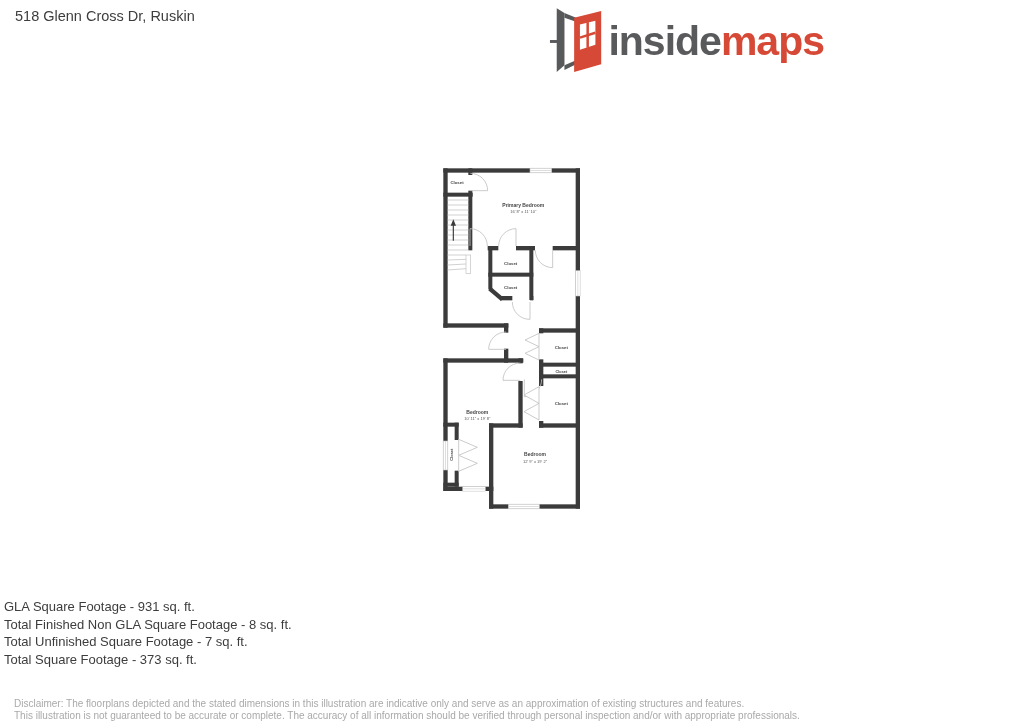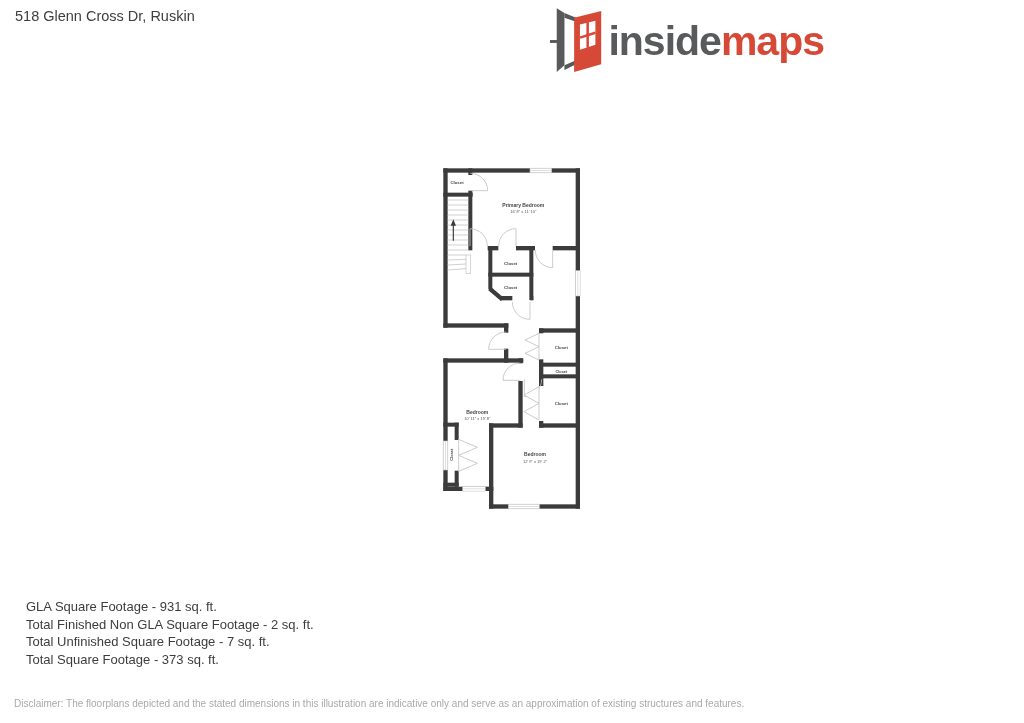--- a/index.html
+++ b/index.html
@@ -4,21 +4,21 @@
 <style>
   html,body{margin:0;padding:0;background:#fff;}
   .page{position:relative;width:832px;height:723px;background:#ffffff;overflow:hidden;
         font-family:"Liberation Sans","DejaVu Sans",sans-serif;border-radius:31px;}
   .address{position:absolute;left:15px;top:8px;font-size:14.5px;line-height:17.5px;color:#3d3d3d;}
   .logo{position:absolute;right:8px;top:5px;display:flex;align-items:center;gap:1px;height:72px;}
   .logo-text{font-size:41px;font-weight:600;letter-spacing:-1px;color:#595a5c;line-height:1;}
   .logo-text .red{color:#d64937;}
   .watermark{position:absolute;left:956px;top:348px;font-size:13px;font-weight:600;color:#e9e9e9;}
   .plan{position:absolute;left:420px;top:140px;width:200px;height:390px;}
-  .summary{position:absolute;left:26px;top:598px;font-size:13px;line-height:17.6px;color:#3d3d3d;}
+  .summary{position:absolute;left:4px;top:598px;font-size:13px;line-height:17.6px;color:#3d3d3d;}
   .disclaimer{position:absolute;left:14px;top:698px;font-size:10px;line-height:11.5px;color:#a9a9a9;}
   svg text{font-family:"Liberation Sans","DejaVu Sans",sans-serif;}
   .roomname{font-weight:bold;fill:#454545;}
   .roomdims{fill:#565656;}
   .closetname{font-weight:bold;fill:#454545;}
 </style>
 </head>
 <body>
 
 <div class="page">
@@ -159,22 +159,23 @@
       <text class="closetname" x="94" y="948" font-size="12" transform="rotate(-90 94 944)">Closet</text>
       <text class="roomname" x="345" y="949" font-size="15">Bedroom</text>
       <text class="roomdims" x="345" y="968" font-size="12">12' 9" x 19' 2"</text>
     </g>
   </svg>
 
   <div class="watermark">StellarMLS</div>
 
   <div class="summary">
     <div>GLA Square Footage - 931 sq. ft.</div>
-    <div>Total Finished Non GLA Square Footage - 2 sq. ft.</div>
+    <div>Total Finished Non GLA Square Footage - 8 sq. ft.</div>
     <div>Total Unfinished Square Footage - 7 sq. ft.</div>
     <div>Total Square Footage - 373 sq. ft.</div>
   </div>
 
   <div class="disclaimer">
     <div>Disclaimer: The floorplans depicted and the stated dimensions in this illustration are indicative only and serve as an approximation of existing structures and features.</div>
+    <div>This illustration is not guaranteed to be accurate or complete. The accuracy of all information should be verified through personal inspection and/or with appropriate professionals.</div>
   </div>
 
 </div>
 
 </body></html>

